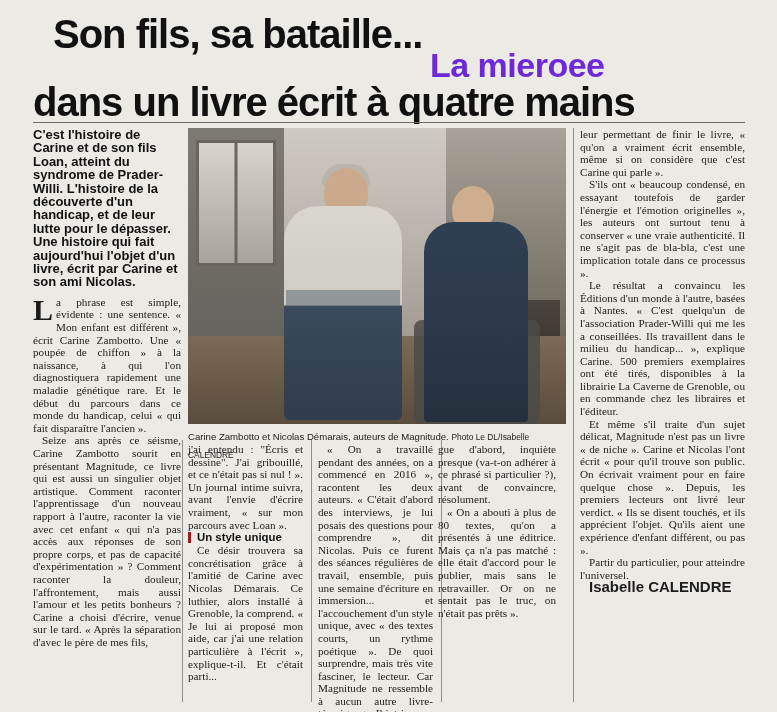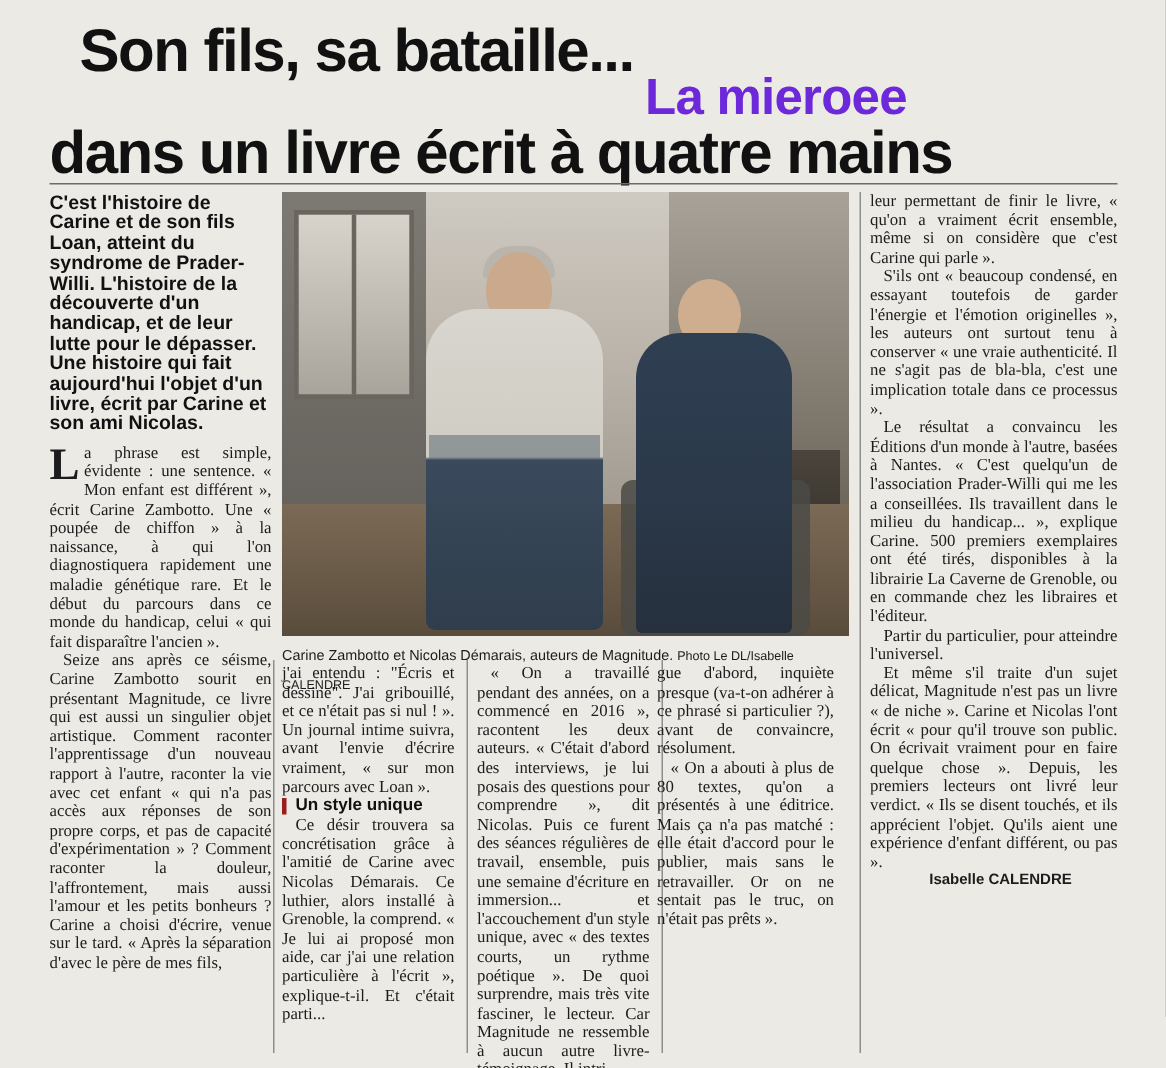--- a/index.html
+++ b/index.html
@@ -203,22 +203,22 @@
   .subhead:before {
     content: "";
     position: absolute;
     left: 0; top: 1px;
     width: 3px; height: 11px;
     background: #9b1c1c;
   }
   .sign {
     font-family: "Liberation Sans", sans-serif;
     font-weight: bold;
-    font-size: 10px;
-    text-align: center;
+    font-size: 15px;
+    text-align: left;
     margin-top: 5px;
     text-indent: 0;
   }
   .vrule {
     position: absolute;
     width: 1px;
     background: #8e8e8e;
   }
 </style>
 </head>
@@ -285,18 +285,18 @@
 
   <div class="col" id="col4">
     <p class="noind">gue d'abord, inquiète presque (va-t-on adhérer à ce phrasé si particulier ?), avant de convaincre, résolument.</p>
     <p>« On a abouti à plus de 80 textes, qu'on a présentés à une éditrice. Mais ça n'a pas matché : elle était d'accord pour le publier, mais sans le retravailler. Or on ne sentait pas le truc, on n'était pas prêts ».</p>
   </div>
 
   <div class="col" id="col5">
     <p class="noind">leur permettant de finir le livre, « qu'on a vraiment écrit ensemble, même si on considère que c'est Carine qui parle ».</p>
     <p>S'ils ont « beaucoup condensé, en essayant toutefois de garder l'énergie et l'émotion originelles », les auteurs ont surtout tenu à conserver « une vraie authenticité. Il ne s'agit pas de bla-bla, c'est une implication totale dans ce processus ».</p>
     <p>Le résultat a convaincu les Éditions d'un monde à l'autre, basées à Nantes. « C'est quelqu'un de l'association Prader-Willi qui me les a conseillées. Ils travaillent dans le milieu du handicap... », explique Carine. 500 premiers exemplaires ont été tirés, disponibles à la librairie La Caverne de Grenoble, ou en commande chez les libraires et l'éditeur.</p>
+    <p>Et même s'il traite d'un sujet délicat, Magnitude n'est pas un livre « de niche ». Carine et Nicolas l'ont écrit « pour qu'il trouve son public. On écrivait vraiment pour en faire quelque chose ». Depuis, les premiers lecteurs ont livré leur verdict. « Ils se disent touchés, et ils apprécient l'objet. Qu'ils aient une expérience d'enfant différent, ou pas ».</p>
     <p>Partir du particulier, pour atteindre l'universel.</p>
-    <p>Et même s'il traite d'un sujet délicat, Magnitude n'est pas un livre « de niche ». Carine et Nicolas l'ont écrit « pour qu'il trouve son public. On écrivait vraiment pour en faire quelque chose ». Depuis, les premiers lecteurs ont livré leur verdict. « Ils se disent touchés, et ils apprécient l'objet. Qu'ils aient une expérience d'enfant différent, ou pas ».</p>
     <p class="sign">Isabelle CALENDRE</p>
   </div>
 
 </div>
 
 </body></html>

